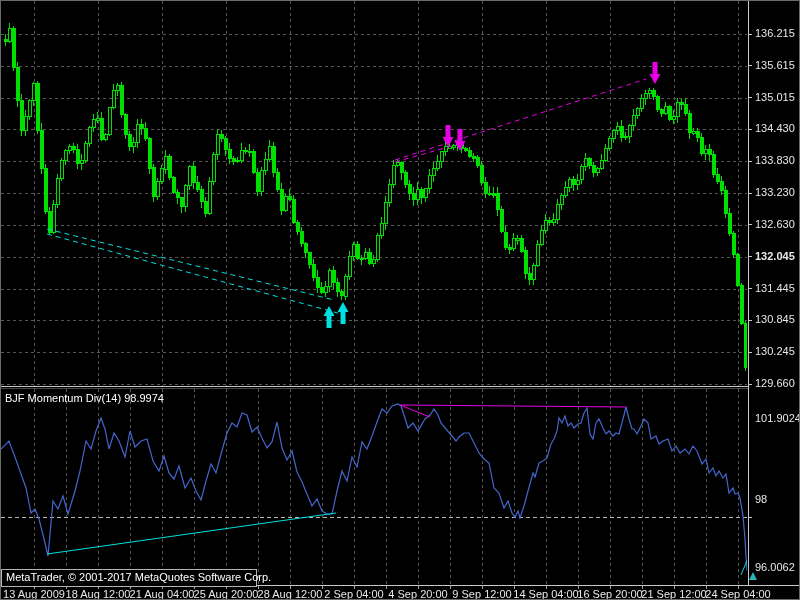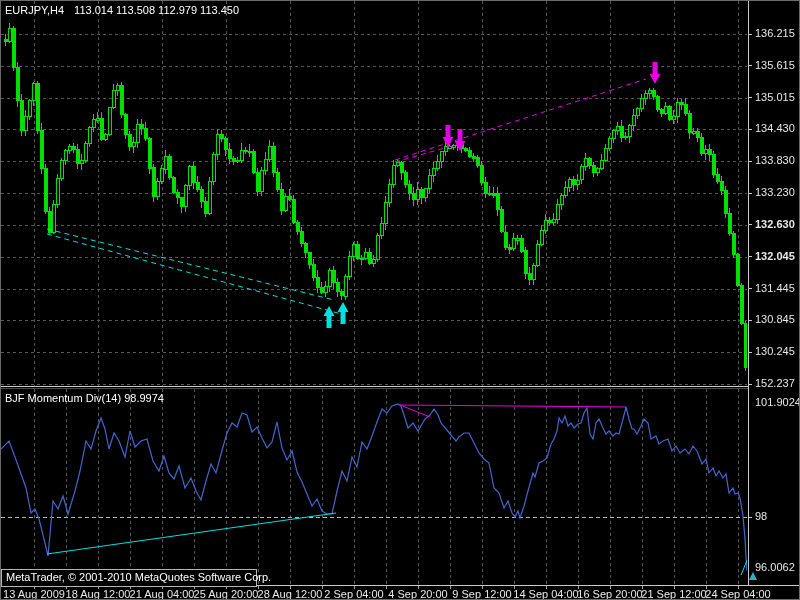--- a/index.html
+++ b/index.html
@@ -439,23 +439,20 @@
           <line x1="46" y1="233" x2="344" y2="314" stroke="#00e0e0" stroke-width="1" stroke-dasharray="5 4"></line>
           <line x1="394" y1="159" x2="645" y2="78" stroke="#e600e6" stroke-width="1" stroke-dasharray="5 4"></line>
           <line x1="394" y1="161" x2="458" y2="143" stroke="#e600e6" stroke-width="1" stroke-dasharray="5 4"></line>
         </g>
         <polygon points="328,305 333.5,315 330.5,315 330.5,327 325.5,327 325.5,315 322.5,315" fill="#00e0e0"></polygon>
         <polygon points="342,301 347.5,311 344.5,311 344.5,323 339.5,323 339.5,311 336.5,311" fill="#00e0e0"></polygon>
         <polygon points="447,146 452.5,136 449.5,136 449.5,124 444.5,124 444.5,136 441.5,136" fill="#e600e6"></polygon>
         <polygon points="459,150 464.5,140 461.5,140 461.5,128 456.5,128 456.5,140 453.5,140" fill="#e600e6"></polygon>
         <polygon points="654,83 659.5,73 656.5,73 656.5,61 651.5,61 651.5,73 648.5,73" fill="#e600e6"></polygon>
       </svg>
-    <div class="ttl">
-      <span>EURJPY,H4</span><span class="quotes">113.014 113.508 112.979 113.450</span>
-    </div>
   </div>
 
   <div id="sep1"></div>
   <div id="sep1b"></div>
 
   <div id="ind-panel">
     <svg id="ind-svg" width="746" height="196" viewBox="0 0 746 196">
         <g stroke="#565656" stroke-width="1" stroke-dasharray="3 3" shape-rendering="crispEdges">
           <line x1="33.5" y1="0" x2="33.5" y2="196"></line>
           <line x1="65.5" y1="0" x2="65.5" y2="196"></line>
@@ -487,48 +484,48 @@
         <line x1="740" y1="186" x2="747" y2="169" stroke="#00e0e0" stroke-width="1"></line>
         <line x1="399" y1="16" x2="625" y2="18" stroke="#e600e6" stroke-width="1"></line>
         <line x1="399" y1="16" x2="429" y2="28" stroke="#e600e6" stroke-width="1"></line>
       </svg>
     <div class="ttl">BJF Momentum Div(14) 98.9974</div>
   </div>
 
   <div id="axis-vline"></div>
 
   <div id="price-axis">
-    <div class="plabel" style="top:395px">101.9024</div>
+    <div class="plabel" style="top:411px">101.9024</div>
     <div class="tick" style="top:515.5px"></div>
-    <div class="plabel" style="top:509px">98</div>
+    <div class="plabel" style="top:492px">98</div>
     <div class="plabel" style="top:560px">96.0062</div>
   <div class="tick" style="top: 32.5px;"></div>
       <div class="plabel" style="top: 26px;">136.215</div>
       <div class="tick" style="top: 64.3182px;"></div>
       <div class="plabel" style="top: 57.8182px;">135.615</div>
       <div class="tick" style="top: 96.1364px;"></div>
       <div class="plabel" style="top: 89.6364px;">135.015</div>
       <div class="tick" style="top: 127.955px;"></div>
       <div class="plabel" style="top: 121.455px;">134.430</div>
       <div class="tick" style="top: 159.773px;"></div>
       <div class="plabel" style="top: 153.273px;">133.830</div>
       <div class="tick" style="top: 191.591px;"></div>
       <div class="plabel" style="top: 185.091px;">133.230</div>
       <div class="tick" style="top: 223.409px;"></div>
-      <div class="plabel" style="top: 216.909px; font-weight: bold;">132.630</div>
+      <div class="plabel" style="top: 216.909px;">132.630</div>
       <div class="tick" style="top: 255.227px;"></div>
       <div class="plabel" style="top: 248.727px; font-weight: bold;">132.045</div>
       <div class="tick" style="top: 287.045px;"></div>
       <div class="plabel" style="top: 280.545px;">131.445</div>
       <div class="tick" style="top: 318.864px;"></div>
       <div class="plabel" style="top: 312.364px;">130.845</div>
       <div class="tick" style="top: 350.682px;"></div>
       <div class="plabel" style="top: 344.182px;">130.245</div>
       <div class="tick" style="top: 382.5px;"></div>
-      <div class="plabel" style="top: 376px;">152.237</div>
+      <div class="plabel" style="top: 376px;">129.660</div>
     </div>
 
   <div id="sep2"></div>
 
   <div id="time-axis">
       <div class="ttick" style="left: 33px;"></div>
       <div class="ttick" style="left: 65px;"></div>
       <div class="ttick" style="left: 97px;"></div>
       <div class="ttick" style="left: 129px;"></div>
       <div class="ttick" style="left: 161px;"></div>
@@ -558,17 +555,17 @@
       <div class="tlabel" style="left: 353px;">2 Sep 04:00</div>
       <div class="tlabel" style="left: 417px;">4 Sep 20:00</div>
       <div class="tlabel" style="left: 481px;">9 Sep 12:00</div>
       <div class="tlabel" style="left: 545px;">14 Sep 04:00</div>
       <div class="tlabel" style="left: 609px;">16 Sep 20:00</div>
       <div class="tlabel" style="left: 673px;">21 Sep 12:00</div>
       <div class="tlabel" style="left: 737px;">24 Sep 04:00</div>
     </div>
 
   <div id="wm">
-    <span>MetaTrader, © 2001-2010 MetaQuotes Software Corp.</span>
+    <span>MetaTrader, © 2001-2017 MetaQuotes Software Corp.</span>
   </div>
 
   <div id="marker"></div>
 </div>
 
 </body></html>

